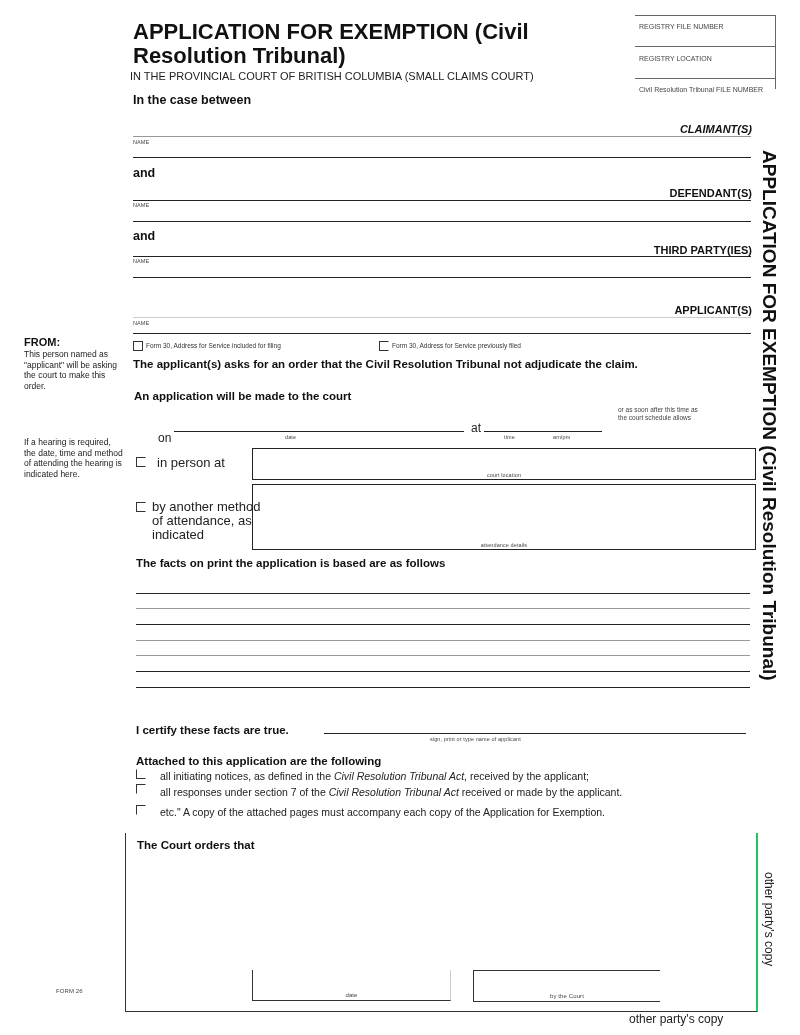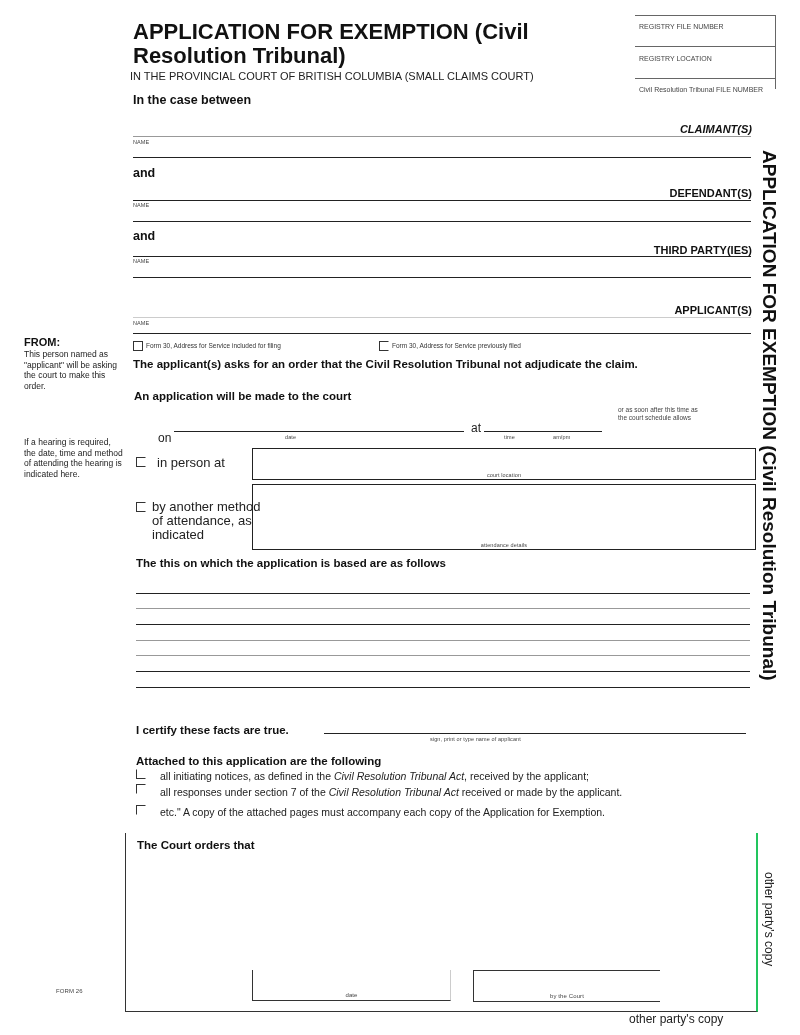--- a/index.html
+++ b/index.html
@@ -109,21 +109,21 @@
 <div class="abs cb open" style="left:136px; top:502px;"></div>
 <div class="abs body-text" style="left:152px; top:500px; line-height:14px;">
   <div>by another method</div>
   <div>of attendance, as</div>
   <div>indicated</div>
 </div>
 <div class="abs box" style="left:252px; top:484px; width:502px; height:64px;">
   <span class="abs tiny" style="left:0; right:0; bottom:1px; text-align:center;">attendance details</span>
 </div>
 
-<div class="abs h-bold" style="left:136px; top:557px; font-size:11.5px;">The this on which the application is based are as follows</div>
+<div class="abs h-bold" style="left:136px; top:557px; font-size:11.5px;">The facts on print the application is based are as follows</div>
 <div class="abs hline" style="left:136px; top:593px; width:614px;"></div>
 <div class="abs hline grey" style="left:136px; top:608px; width:614px;"></div>
 <div class="abs hline" style="left:136px; top:624px; width:614px;"></div>
 <div class="abs hline grey" style="left:136px; top:640px; width:614px;"></div>
 <div class="abs hline grey" style="left:136px; top:655px; width:614px;"></div>
 <div class="abs hline" style="left:136px; top:671px; width:614px;"></div>
 <div class="abs hline" style="left:136px; top:687px; width:614px;"></div>
 
 <div class="abs h-bold" style="left:136px; top:724px; font-size:11.5px;">I certify these facts are true.</div>
 <div class="abs hline" style="left:324px; top:733px; width:422px;"></div>

